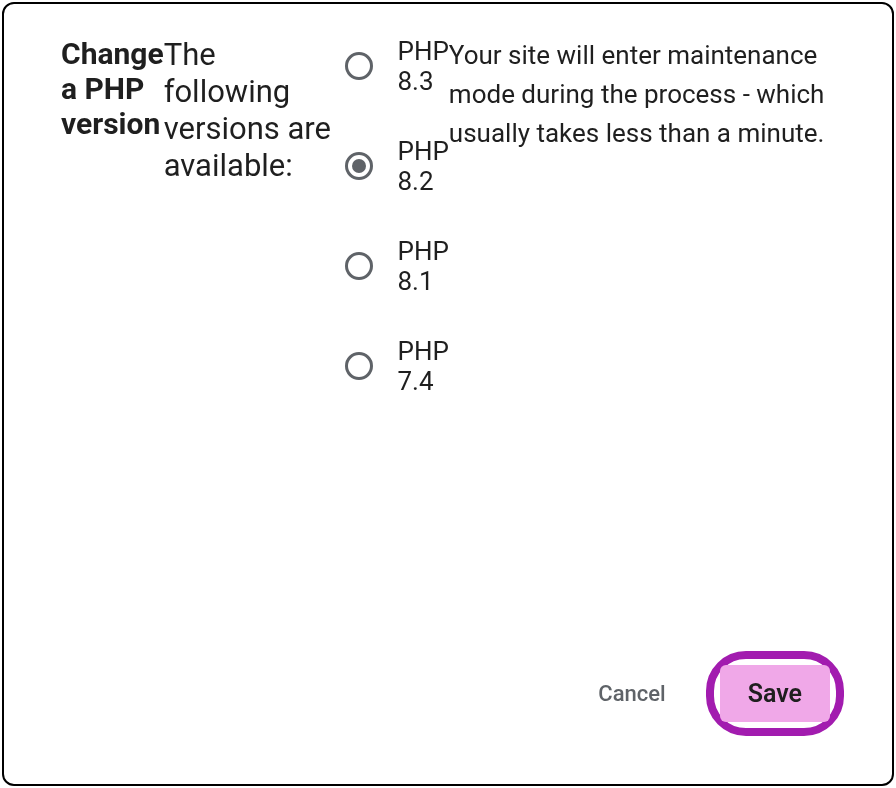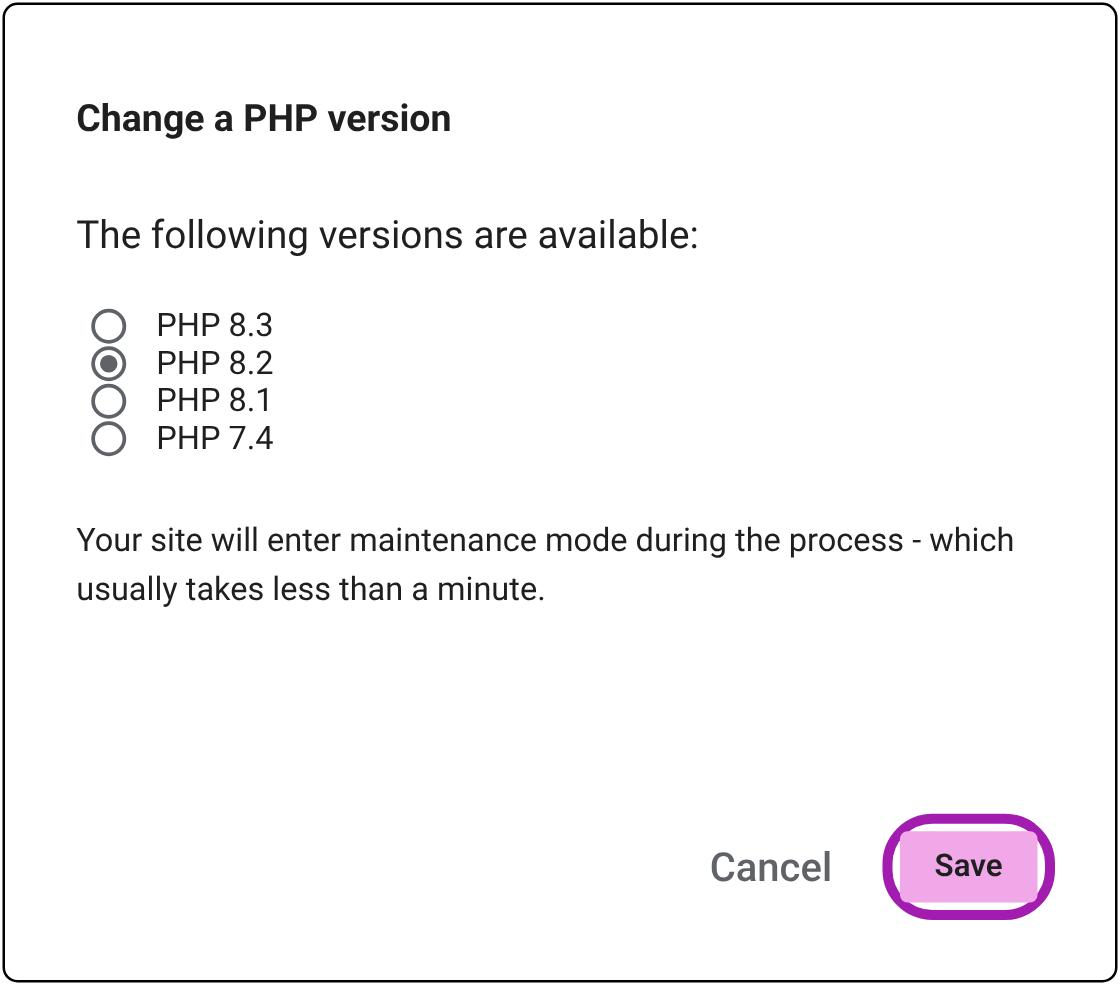--- a/index.html
+++ b/index.html
@@ -15,42 +15,43 @@
       height: 788px;
       position: relative;
     }
     
     .dialog {
       border: 2px solid #000;
       border-radius: 12px;
       width: 892px;
       height: 784px;
       margin: 2px;
-      padding: 74px 57px;
+      padding: 32px 57px;
       display: flex;
-      flex-direction: column;
+      flex-direction: row;
       position: relative;
     }
     
     .dialog-title {
       font-size: 30px;
       font-weight: 700;
       color: #1f1f1f;
       margin-bottom: 56px;
     }
     
     .description {
       font-size: 31px;
       color: #1f1f1f;
       margin-bottom: 40px;
     }
     
     .radio-group {
       display: flex;
       flex-direction: column;
+      gap: 40px;
       margin-left: 12px;
       margin-bottom: 48px;
     }
     
     .radio-option {
       display: flex;
       align-items: center;
       gap: 24px;
       cursor: pointer;
     }
@@ -92,21 +93,21 @@
       align-items: center;
       gap: 24px;
       position: absolute;
       bottom: 48px;
       right: 48px;
     }
     
     .cancel-btn {
       background: none;
       border: none;
-      font-size: 32px;
+      font-size: 22px;
       font-weight: 500;
       color: #5f6368;
       cursor: pointer;
       padding: 12px 16px;
       font-family: inherit;
     }
     
     .save-btn-wrapper {
       border: 8px solid #a21caf;
       border-radius: 40px;

